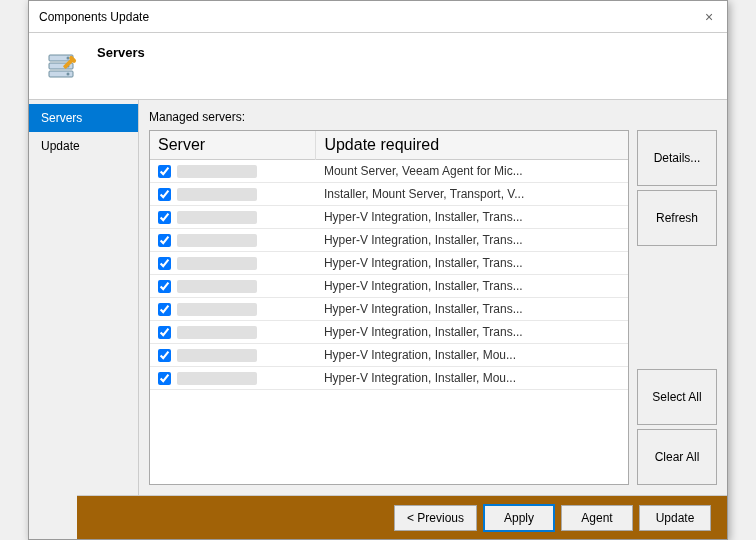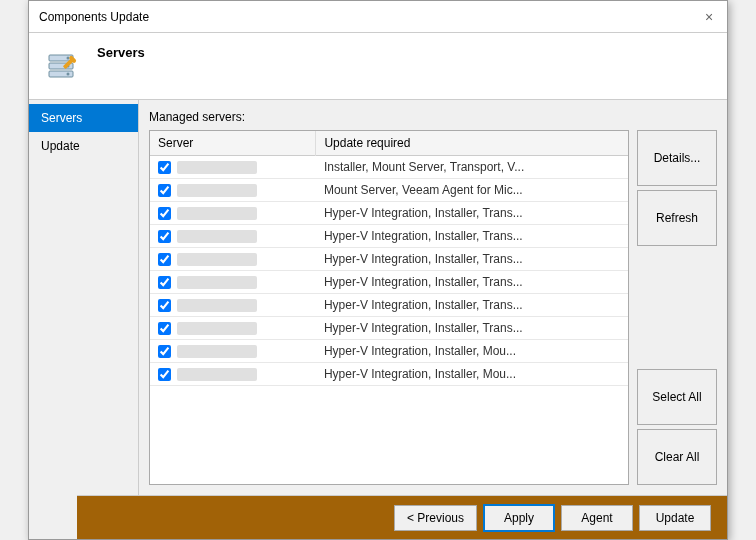--- a/index.html
+++ b/index.html
@@ -124,21 +124,21 @@
       width: 100%;
       border-collapse: collapse;
     }
     thead tr {
       background: #f5f5f5;
       border-bottom: 1px solid #ccc;
     }
     thead th {
       text-align: left;
       padding: 5px 8px;
-      font-size: 12px;
+      font-size: 16px;
       font-weight: normal;
       color: #000;
       border-right: 1px solid #ddd;
     }
     thead th:last-child { border-right: none; }
     tbody tr {
       border-bottom: 1px solid #e8e8e8;
     }
     tbody td {
       padding: 4px 8px;
@@ -257,30 +257,30 @@
               </tr>
             </thead>
             <tbody id="table-body">
             <tr>
                   <td>
                     <div class="server-cell">
                       <input type="checkbox" class="checkbox-input" checked="" style="">
                       <span class="server-name">  </span>
                     </div>
                   </td>
+                  <td>Mount Server, Veeam Agent for Mic...</td>
+                </tr>
+                <tr>
+                  <td>
+                    <div class="server-cell">
+                      <input type="checkbox" class="checkbox-input" checked="" style="">
+                      <span class="server-name">  </span>
+                    </div>
+                  </td>
                   <td>Installer, Mount Server, Transport, V...</td>
-                </tr>
-                <tr>
-                  <td>
-                    <div class="server-cell">
-                      <input type="checkbox" class="checkbox-input" checked="" style="">
-                      <span class="server-name">  </span>
-                    </div>
-                  </td>
-                  <td>Mount Server, Veeam Agent for Mic...</td>
                 </tr>
                 <tr>
                   <td>
                     <div class="server-cell">
                       <input type="checkbox" class="checkbox-input" checked="" style="">
                       <span class="server-name">  </span>
                     </div>
                   </td>
                   <td>Hyper-V Integration, Installer, Trans...</td>
                 </tr>

